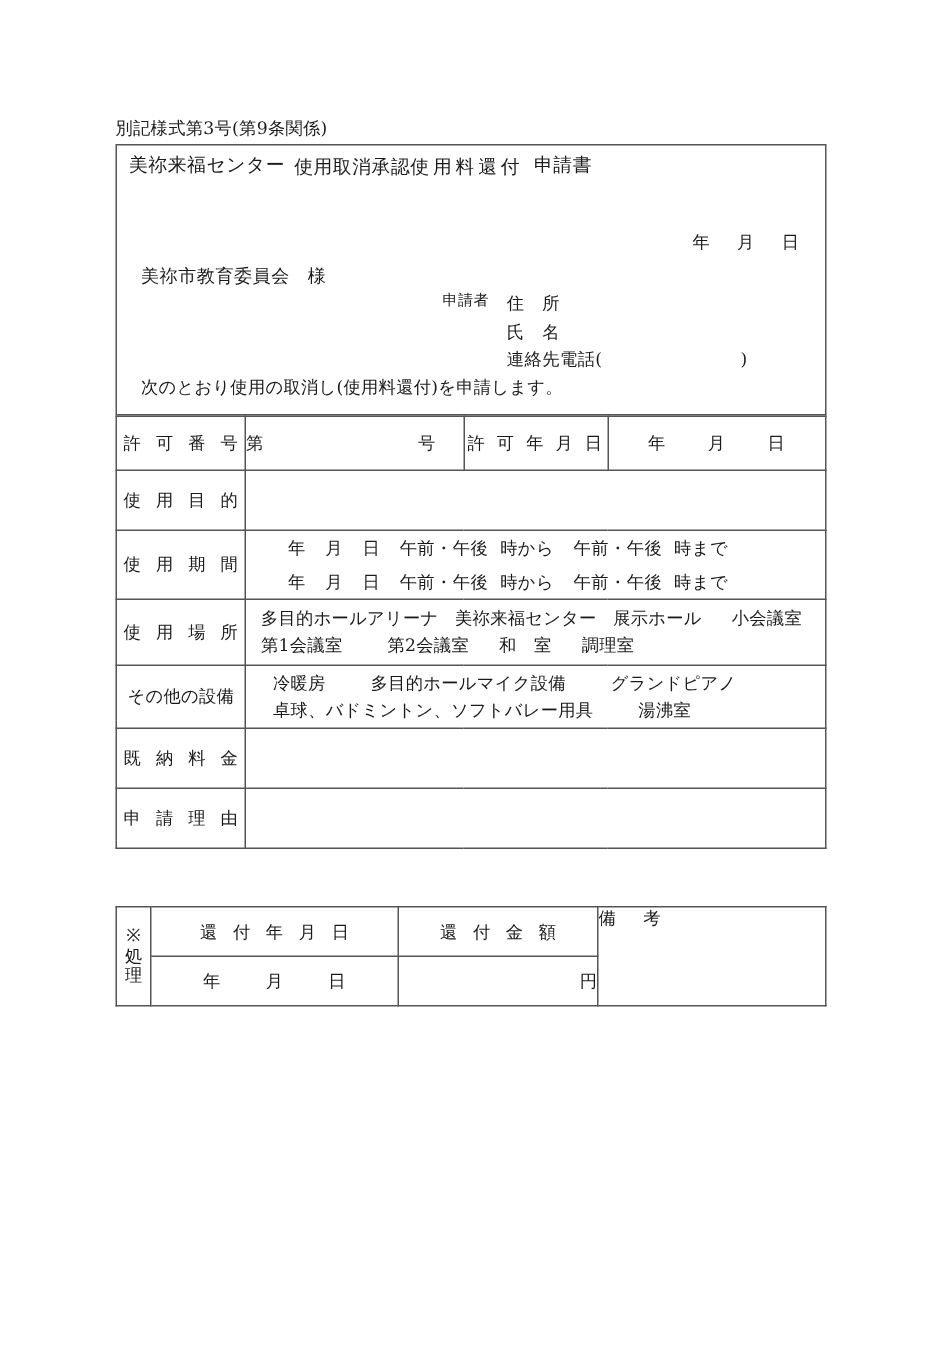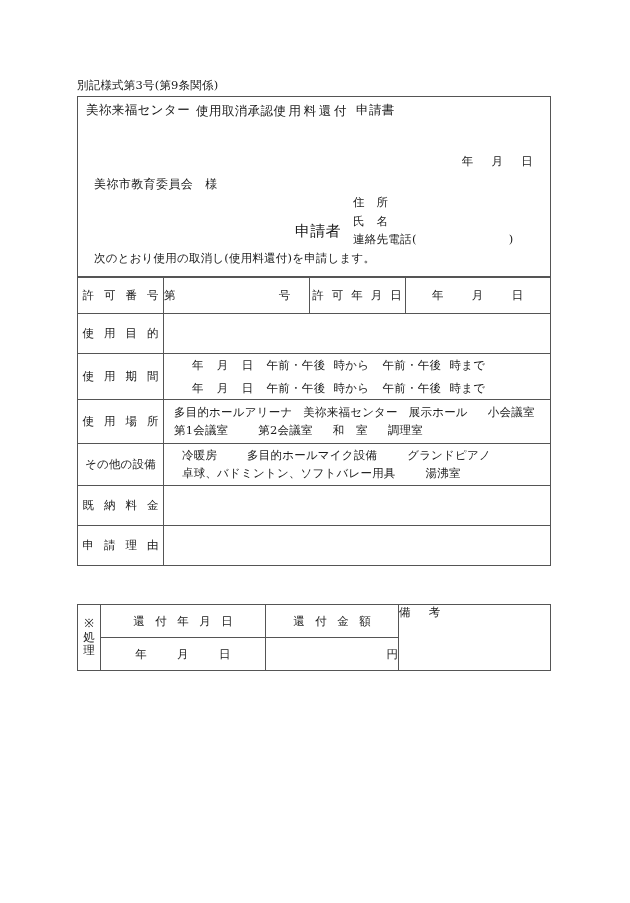--- a/index.html
+++ b/index.html
@@ -106,24 +106,23 @@
   .addressee .sama { margin-left: 12px; }
 
   .applicant {
     position: absolute;
     left: 217px;
     top: 96px;
     display: flex;
     align-items: flex-start;
   }
   .applicant-label {
-    font-size: 15px;
+    font-size: 10px;
     white-space: nowrap;
     letter-spacing: 0.3px;
-    margin-top: 29px;
   }
   .applicant-fields {
     margin-left: 12px;
     display: flex;
     flex-direction: column;
     line-height: 1.62;
   }
   .applicant-fields div {
     font-size: 11.5px;
     white-space: nowrap;
@@ -162,21 +161,21 @@
     text-indent: 3.2px;
     white-space: nowrap;
   }
   .lbl-tight {
     width: 85px;
     text-align: center;
     letter-spacing: 0.2px;
     white-space: nowrap;
   }
   .lbl-mid {
-    text-align: center;
+    text-align: left;
     letter-spacing: 2.2px;
     text-indent: 2.2px;
     white-space: nowrap;
   }
 
   .r-permit { height: 36px; }
   .cell-dai { padding-left: 14px; letter-spacing: 0.3px; position: relative; }
   .cell-dai .gou { position: absolute; right: 18px; }
   .cell-date-right { text-align: center; letter-spacing: 0.3px; }
   .cell-date-right span { margin-left: 24px; }

